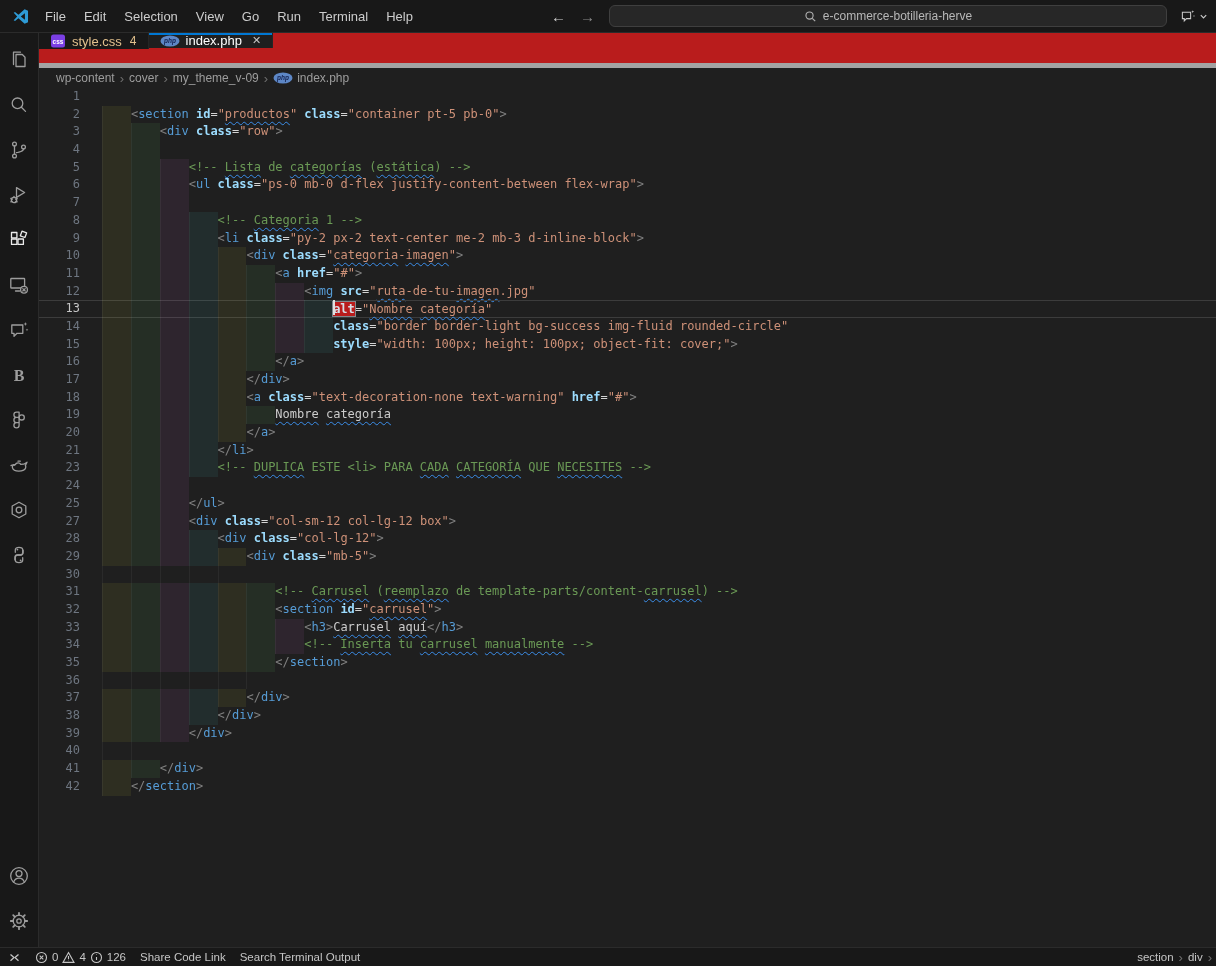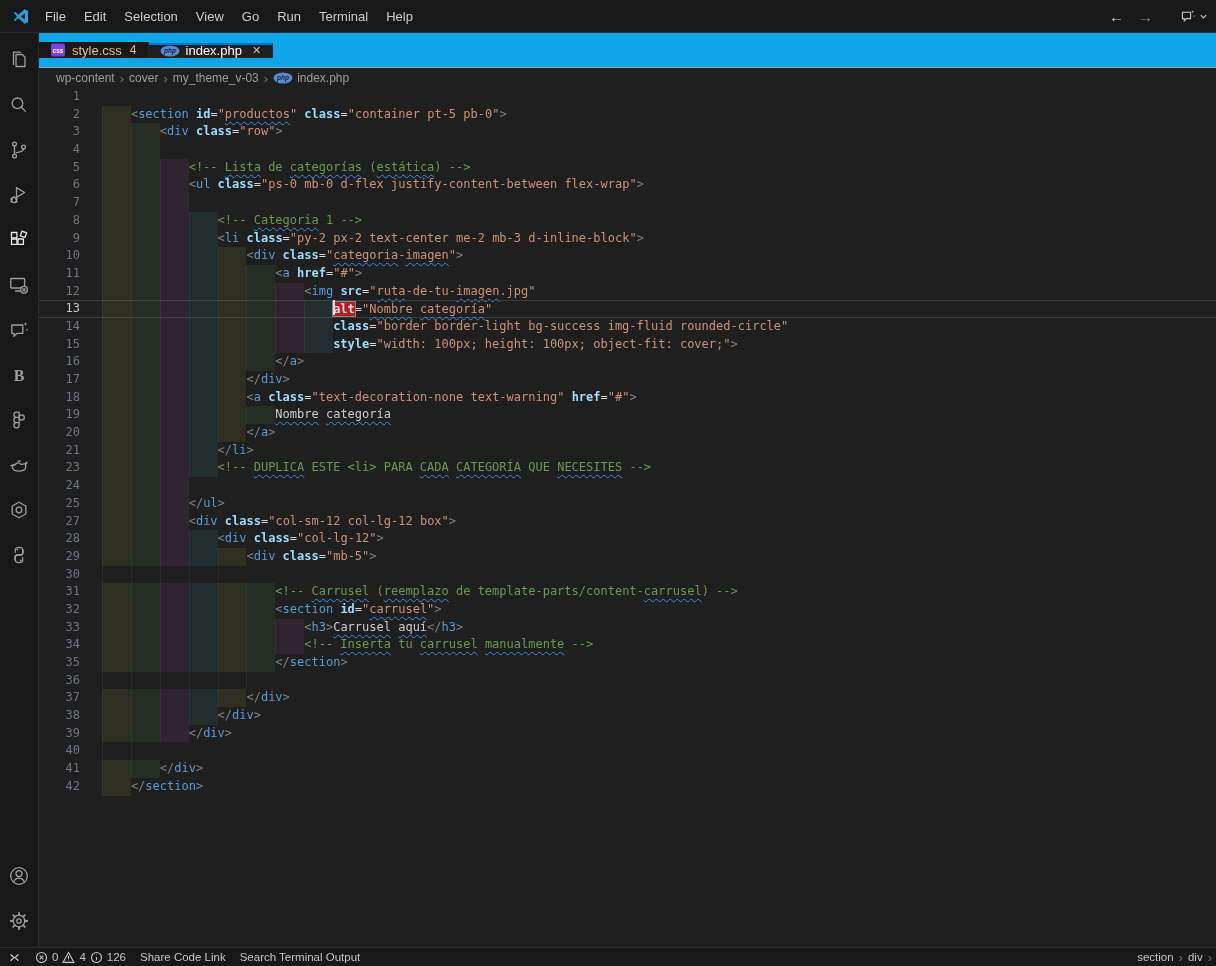--- a/index.html
+++ b/index.html
@@ -30,21 +30,21 @@
   .main{ display:flex; height:914px; }
   .activitybar{
     flex:0 0 39px; width:39px; background:#181818; border-right:1px solid #2b2b2b;
     display:flex; flex-direction:column; align-items:center; padding-top:4px;
   }
   .ab-item{ width:39px; height:45px; display:flex; align-items:center; justify-content:center; color:#9d9d9d; }
   .ab-item.active{ color:#ebebeb; }
   .ab-bottom{ margin-top:auto; padding-bottom:4px; }
   
   .editor-col{ flex:1; min-width:0; display:flex; flex-direction:column; }
-  .tabbar{ height:35px; background:#0ea5e9; border-bottom:1px solid #a3a3a3; display:flex; align-items:center; }
+  .tabbar{ height:35px; background:#b91c1c; border-bottom:5px solid #a3a3a3; display:flex; align-items:flex-start; }
   .tab{
     display:flex; align-items:center; gap:6px; padding:0 11px; font-size:13px;
     background:#181818; border-right:1px solid #252525; color:#969696; position:relative;
   }
   .tab.active{ background:#1f1f1f; color:#ffffff; margin-bottom:-1px; box-shadow:inset 0 2px 0 0 #0078d4; z-index:2; }
   .tab .mod{ color:#e2c08d; }
   .tab-badge{ font-size:12px; color:#e2c08d; margin-left:2px; }
   .tab-close{ font-size:11px; color:#c5c5c5; margin-left:4px; }
   .breadcrumbs{
     height:20px; background:#1f1f1f; display:flex; align-items:center;
@@ -99,20 +99,27 @@
         <span class="menu-item">View</span>
         <span class="menu-item">Go</span>
         <span class="menu-item">Run</span>
         <span class="menu-item">Terminal</span>
         <span class="menu-item">Help</span>
       </span>
     <span class="nav-arrows">
       <span class="nav-back">←</span>
       <span class="nav-fwd">→</span>
     </span>
+    <span class="searchbox">
+      <svg width="13" height="13" viewBox="0 0 16 16" fill="none" stroke="#b0b0b0" stroke-width="1.4">
+          <circle cx="6.8" cy="6.8" r="4.4"></circle>
+          <path d="m10.2 10.2 3.6 3.6"></path>
+        </svg>
+      <span>e-commerce-botilleria-herve</span>
+    </span>
     <span class="copilot-wrap">
       <svg width="18" height="18" viewBox="0 0 24 24" fill="none" stroke="currentColor" stroke-width="1.4">
           <path d="M4.5 7h11v8.5H10l-3 3v-3H4.5z"></path>
           <path d="M18.3 4.2l.5 1.5 1.5.5-1.5.5-.5 1.5-.5-1.5-1.5-.5 1.5-.5zM20 10.6l.35 1 1 .35-1 .35-.35 1-.35-1-1-.35 1-.35z" fill="currentColor" stroke="none"></path>
         </svg>
       <svg width="9" height="9" viewBox="0 0 10 10" fill="none" stroke="currentColor" stroke-width="1.3">
           <path d="m2 3.5 3 3 3-3"></path>
         </svg>
     </span>
   </div>
@@ -246,21 +253,21 @@
       <div class="breadcrumbs" id="breadcrumbs">
           <span class="bc-item">
             <span>wp-content</span>
           </span>
           <span class="bc-sep">›</span>
           <span class="bc-item">
             <span>cover</span>
           </span>
           <span class="bc-sep">›</span>
           <span class="bc-item">
-            <span>my_theme_v-03</span>
+            <span>my_theme_v-09</span>
           </span>
           <span class="bc-sep">›</span>
           <span class="bc-item">
             <span>
               <svg width="20" height="12" viewBox="0 0 20 12">
                 <ellipse cx="10" cy="6" rx="9.5" ry="5.5" fill="#5d87c6"></ellipse>
                 <text x="10" y="8.3" text-anchor="middle" font-size="6.5" font-weight="bold" font-style="italic" font-family="Liberation Sans, sans-serif" fill="#142250">php</text>
               </svg>
             </span>
             <span>index.php</span>

